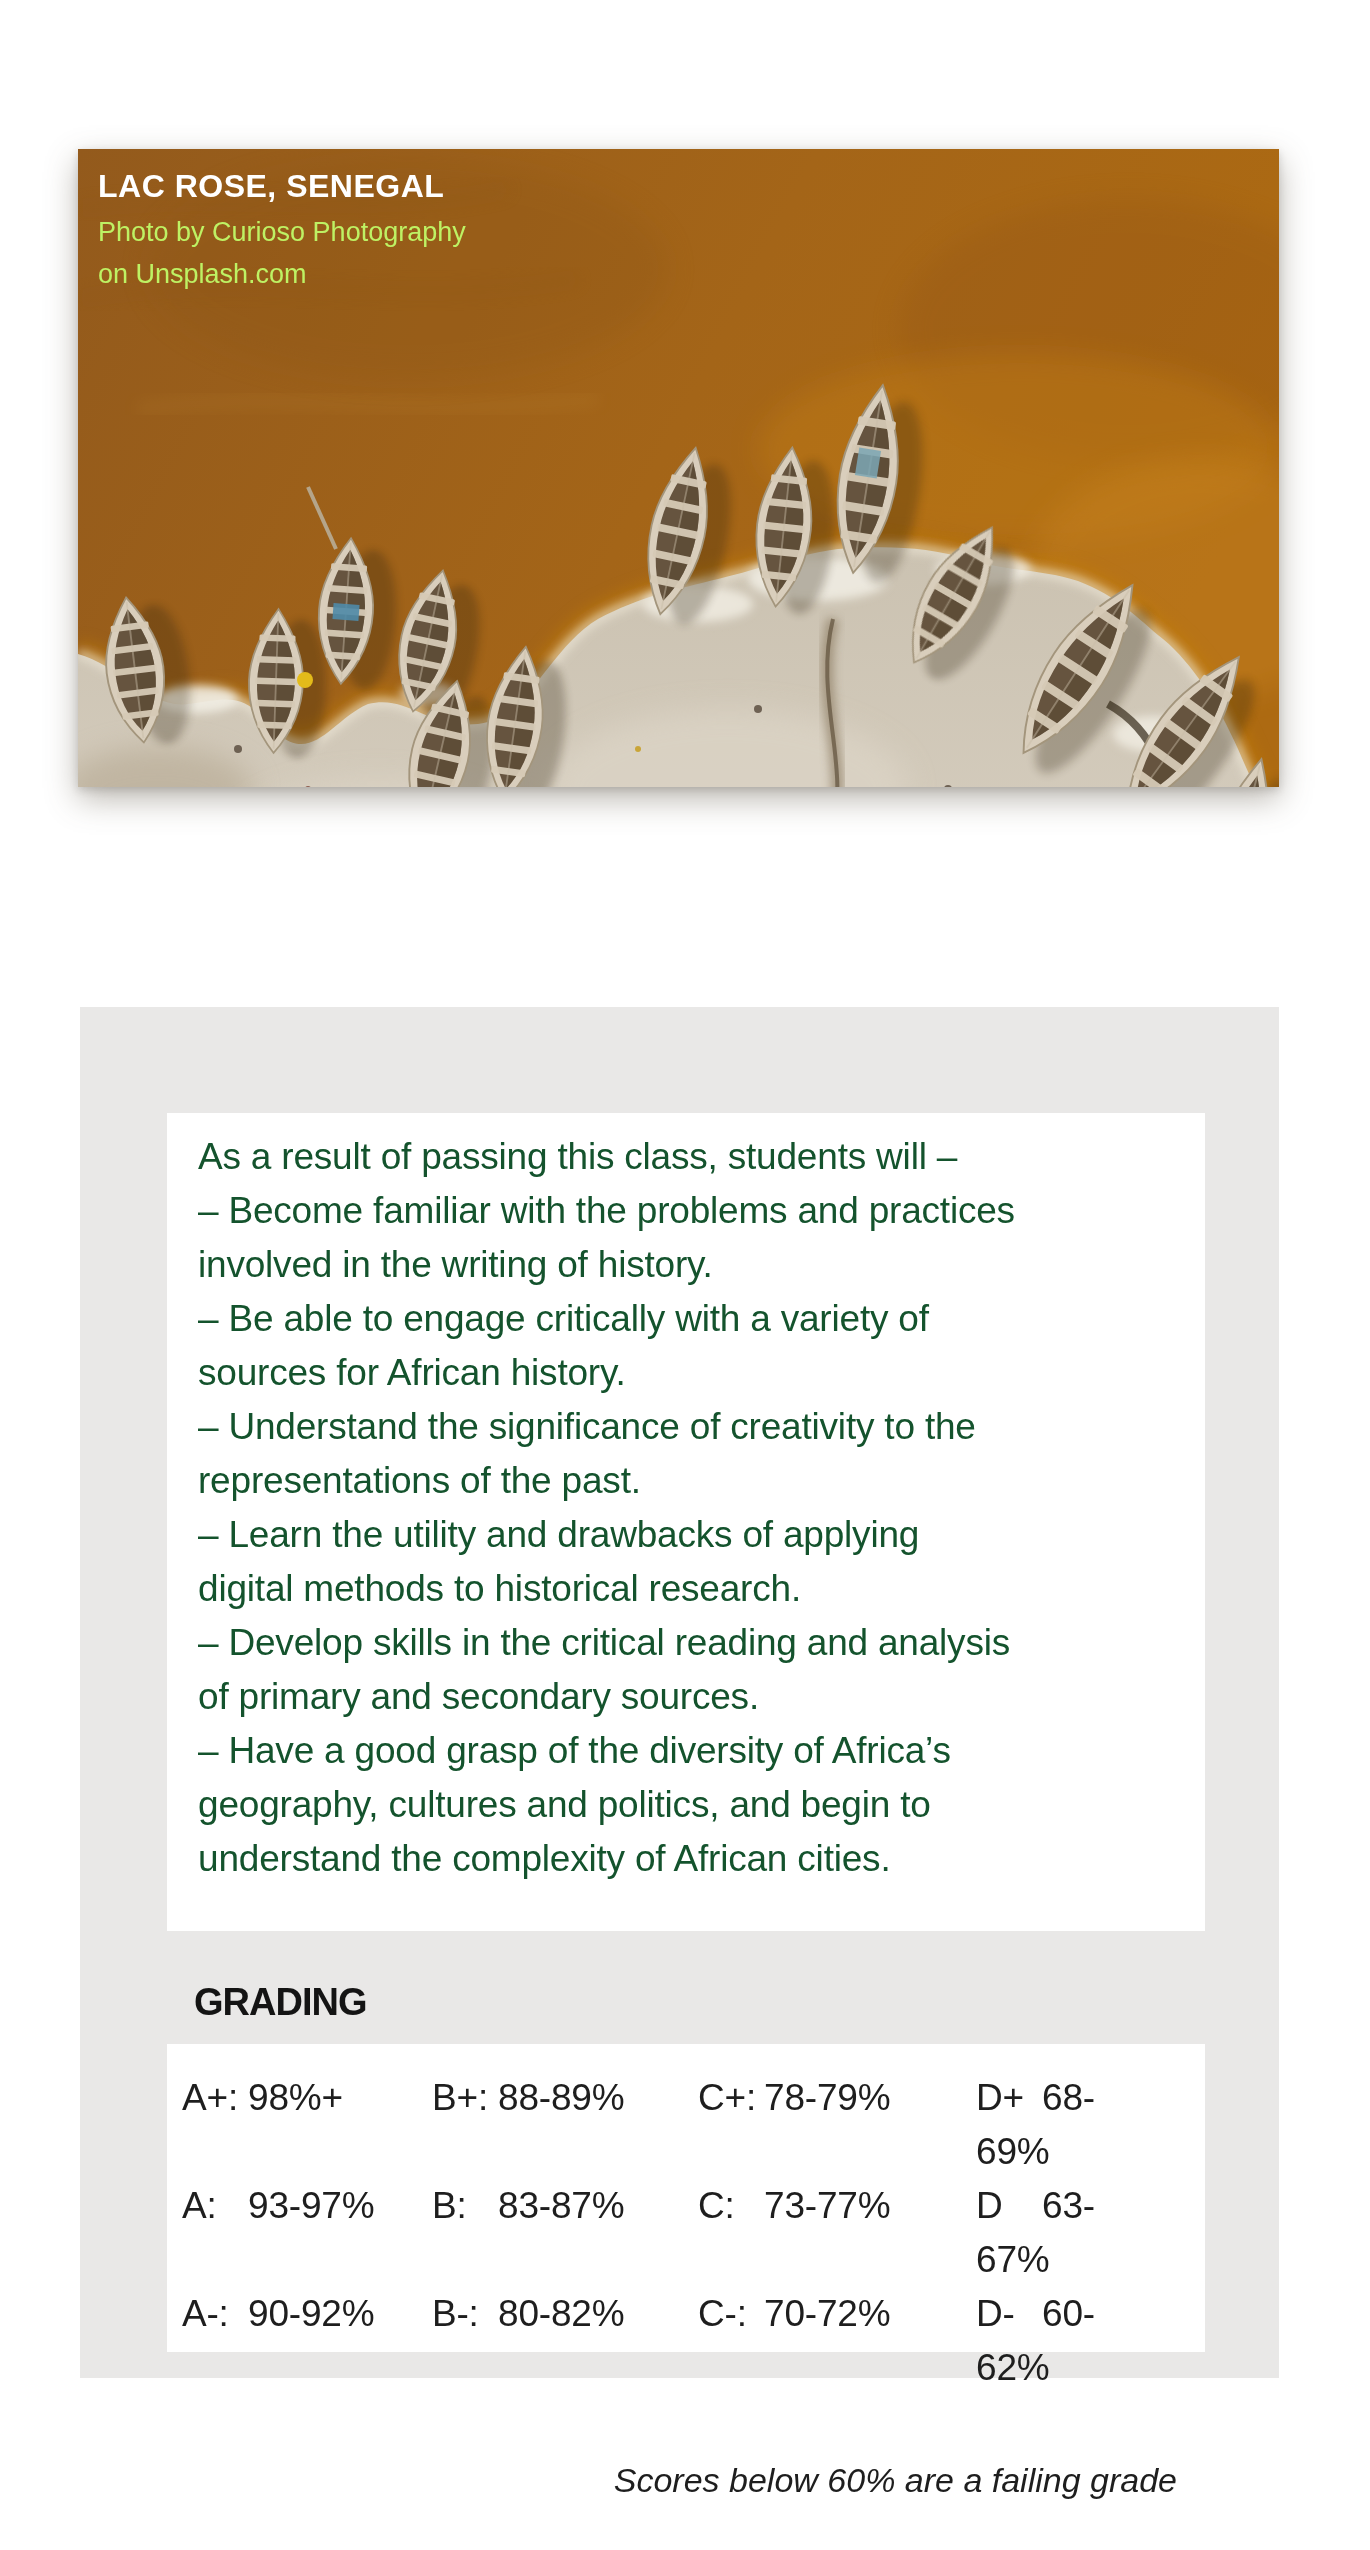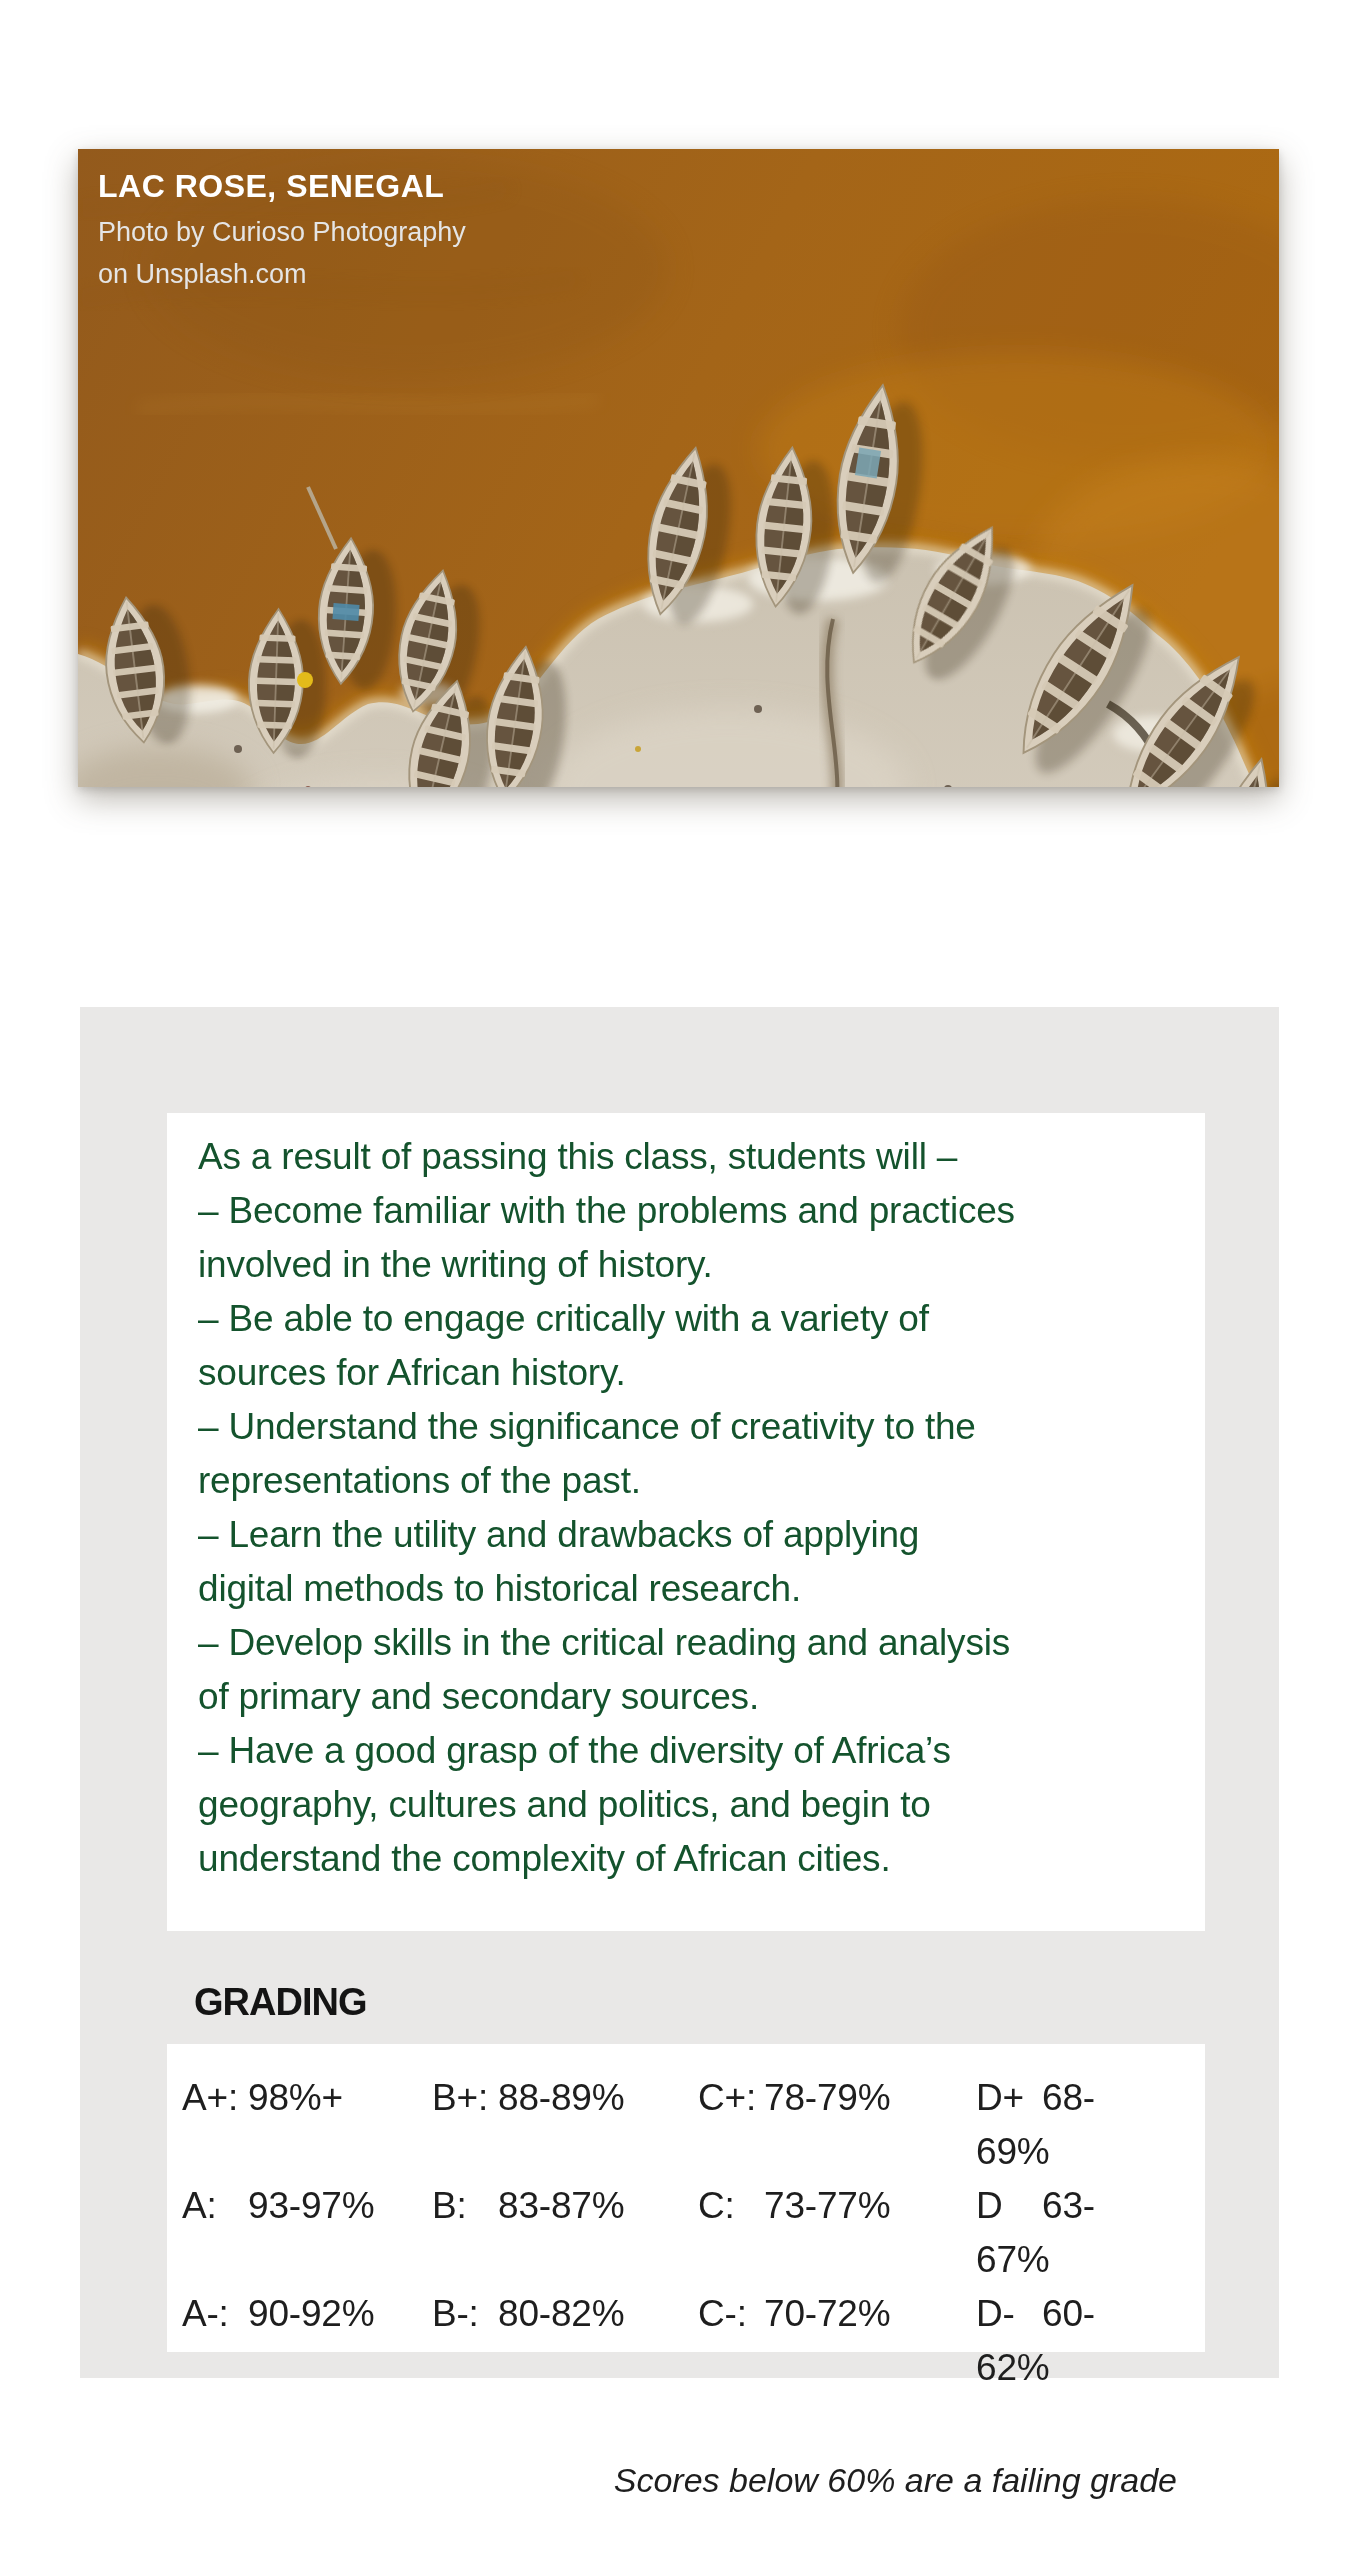--- a/index.html
+++ b/index.html
@@ -12,21 +12,21 @@
     position:absolute;left:78px;top:149px;width:1201px;height:638px;overflow:hidden;
     box-shadow:0 12px 30px rgba(95,85,70,.42),0 3px 8px rgba(0,0,0,.15);
     background:#a06418;
   }
   .photo svg{position:absolute;left:0;top:0;}
   .photo-title{
     position:absolute;left:20px;top:17px;color:#ffffff;
     font-size:32px;line-height:40px;font-weight:700;letter-spacing:.5px;
   }
   .photo-credit{
-    position:absolute;left:20px;top:62px;color:#e5e5e5;
+    position:absolute;left:20px;top:62px;color:#bef264;
     font-size:27px;line-height:42px;font-weight:400;
   }
   .photo-course{
     position:absolute;left:374px;top:735px;color:#ffffff;
     font-size:25px;line-height:33px;font-weight:700;letter-spacing:.5px;
     text-shadow:0 1px 3px rgba(90,80,60,.35);
   }
   
   .panel{
     position:absolute;left:80px;top:1007px;width:1199px;height:1371px;

